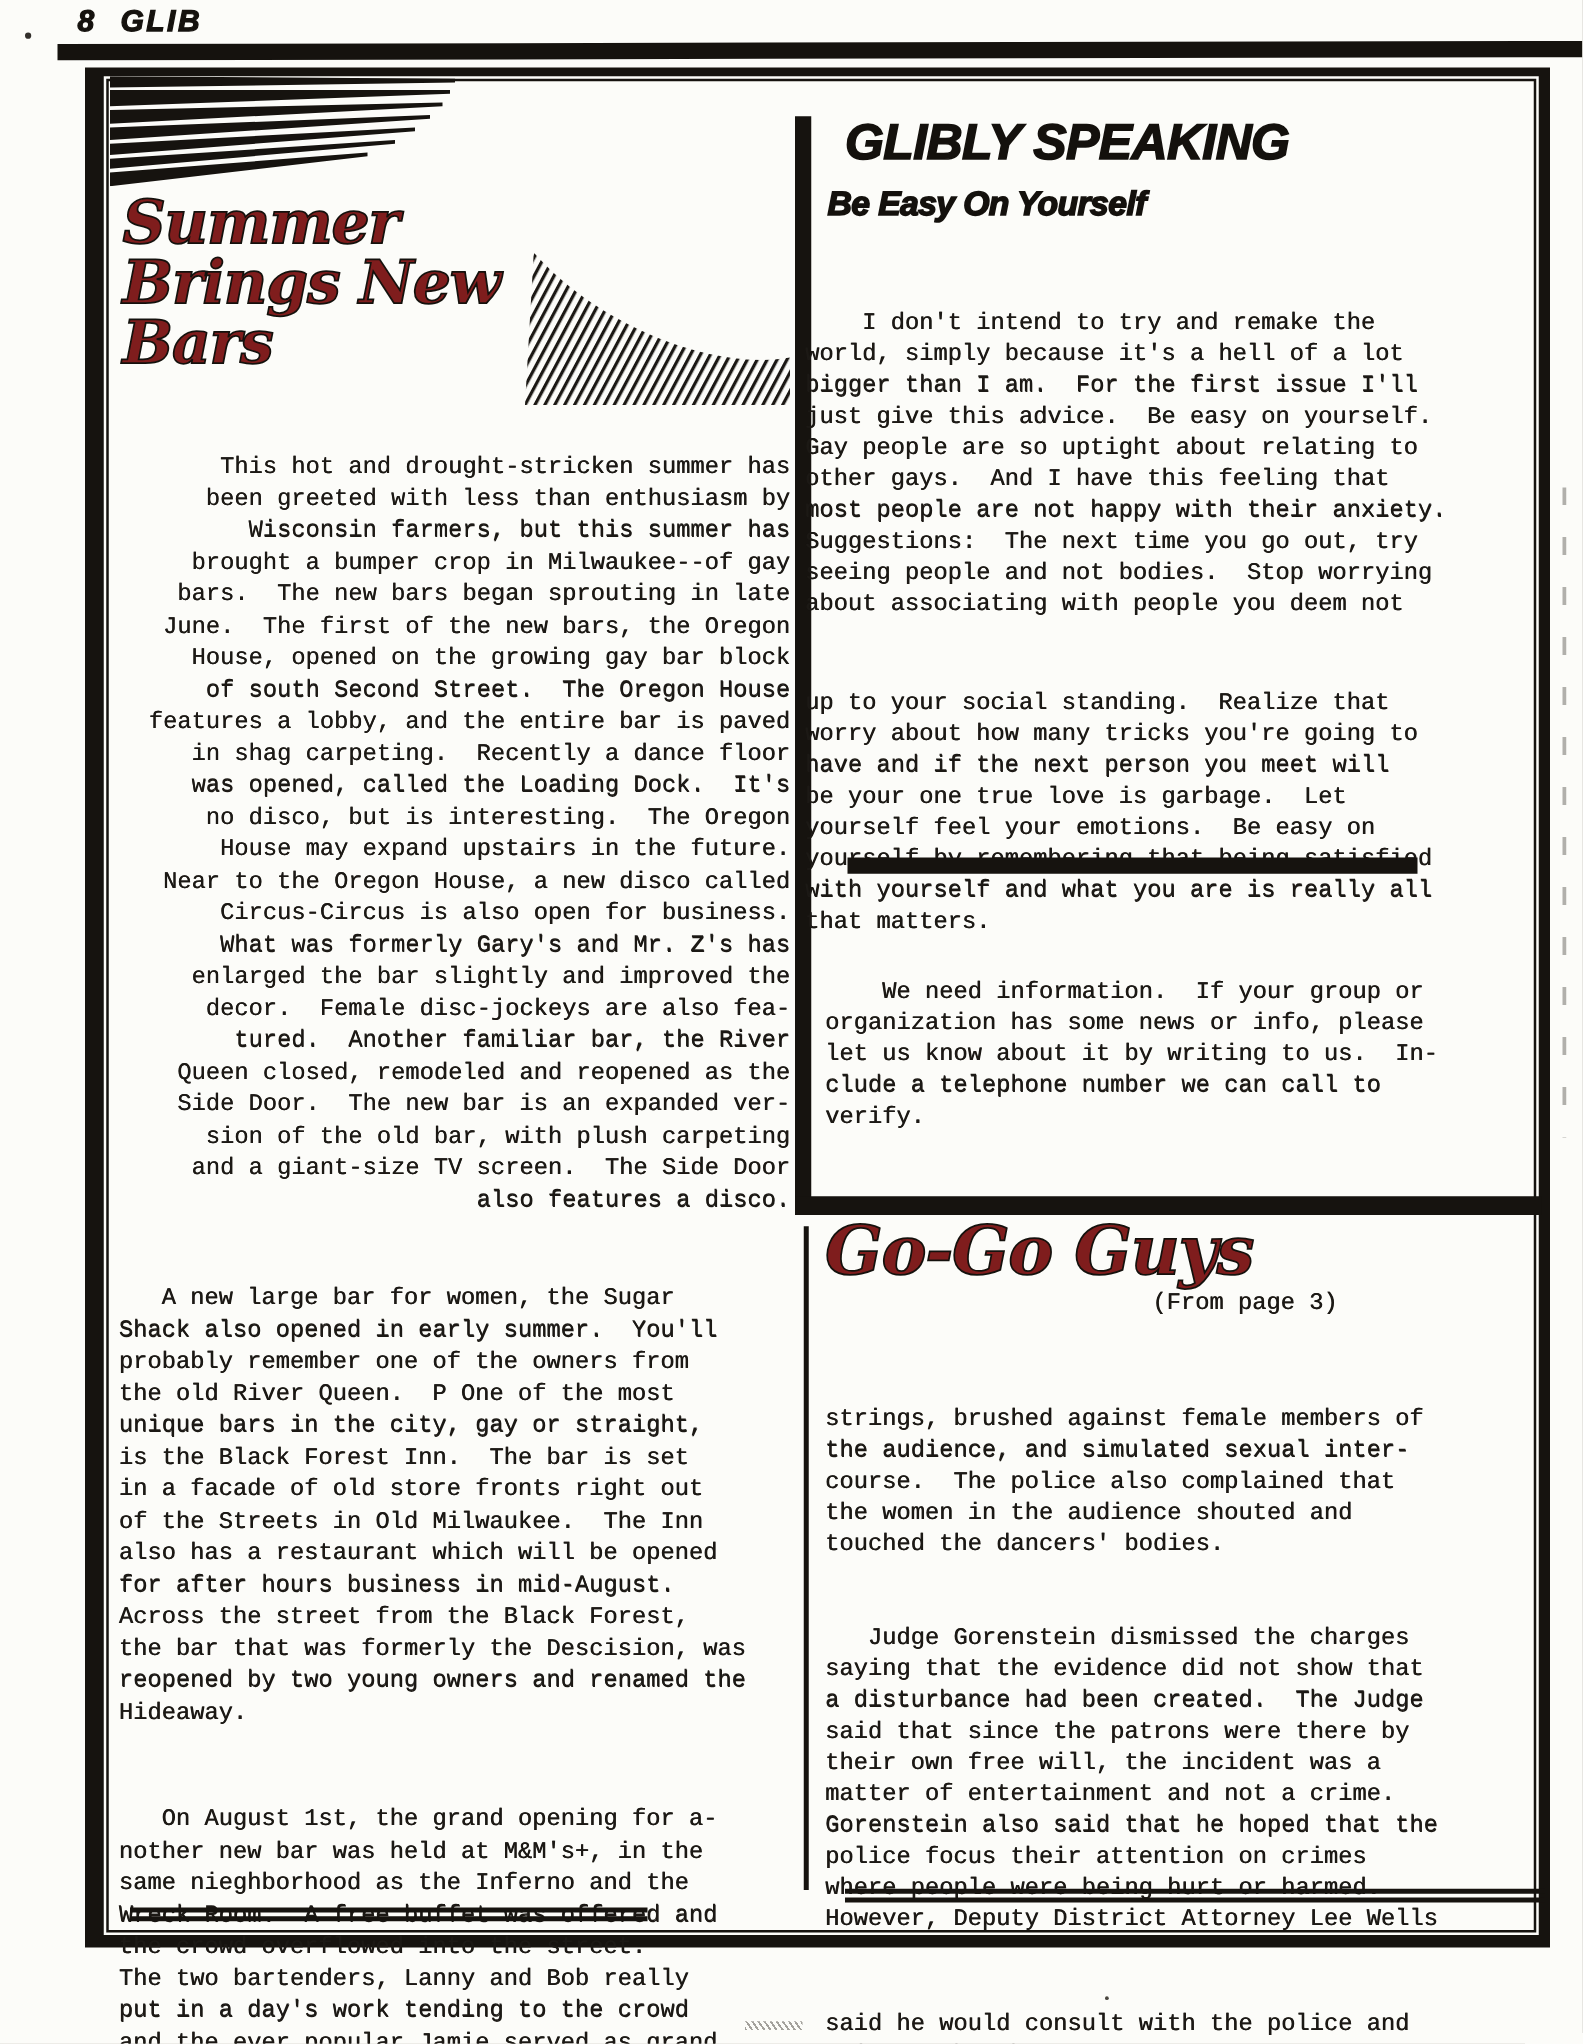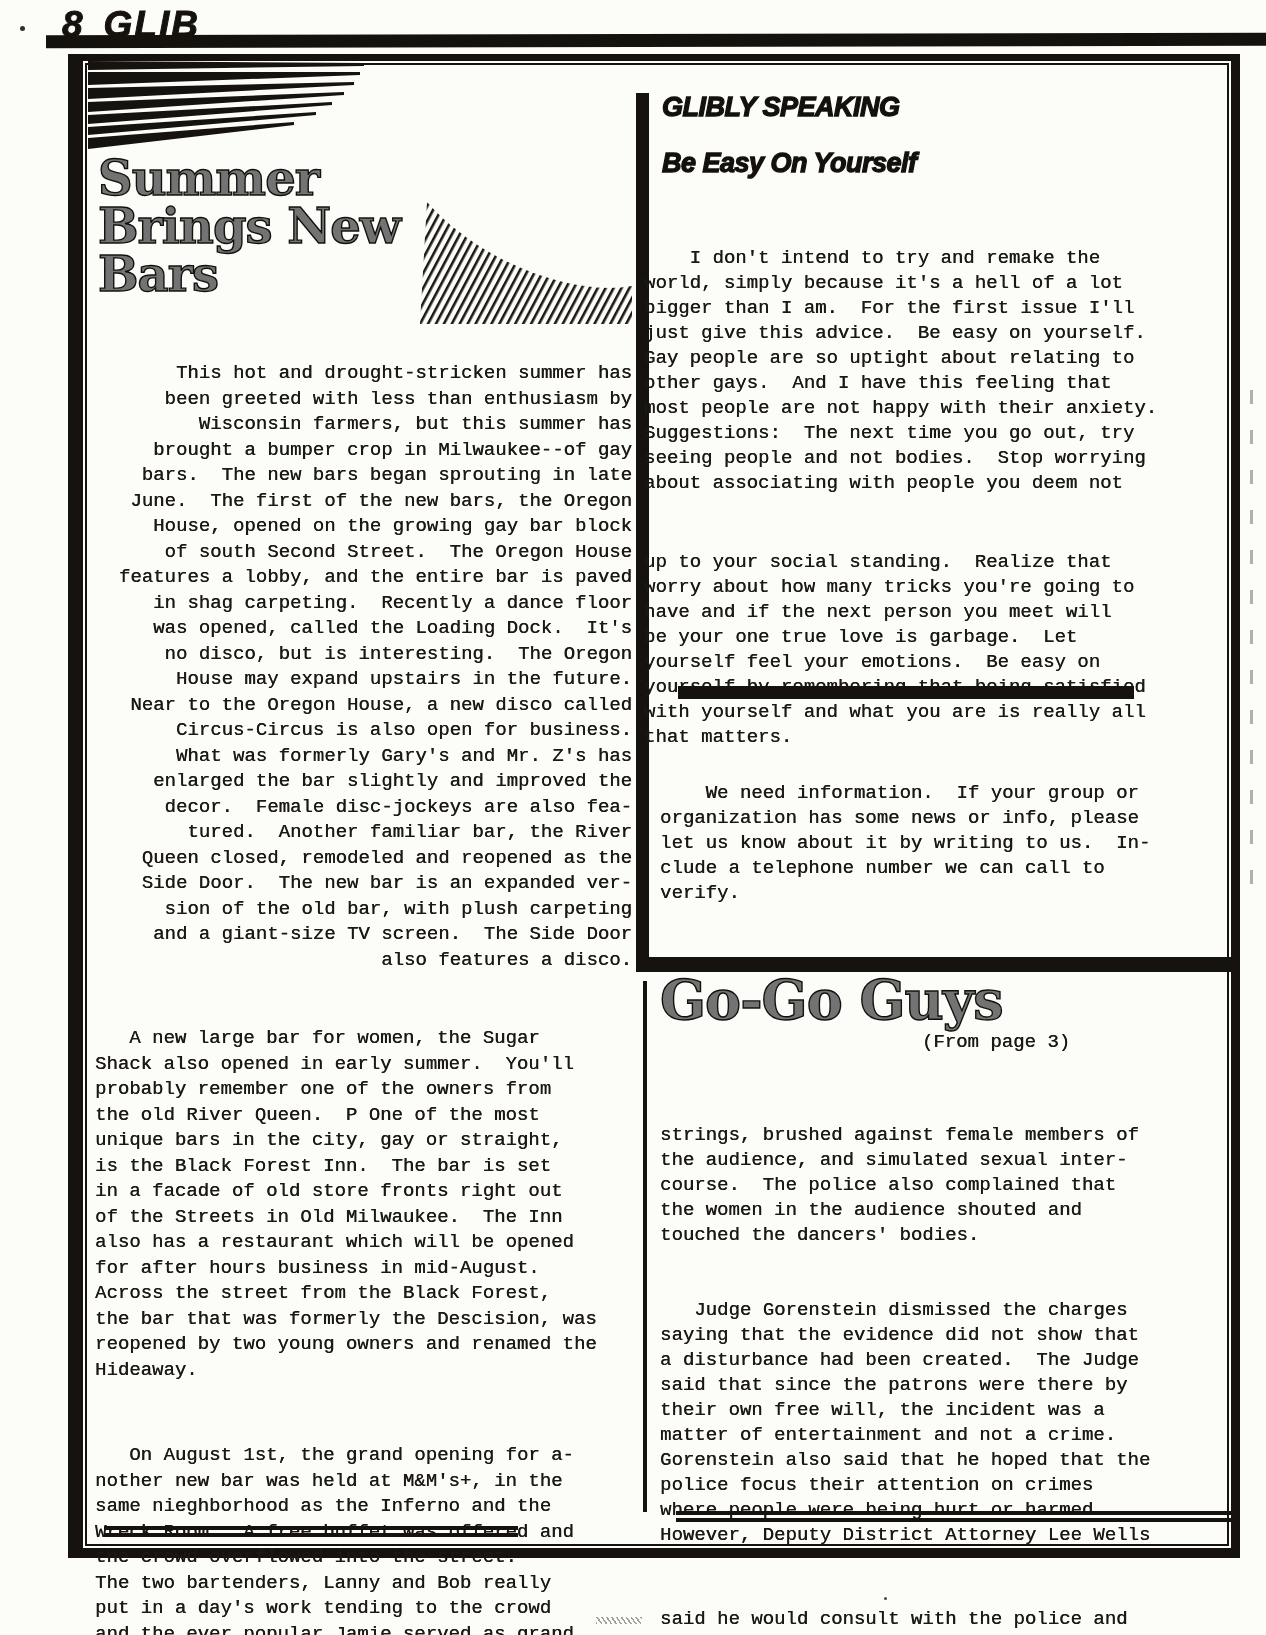--- a/index.html
+++ b/index.html
@@ -14,45 +14,45 @@
   .frame {
     position:absolute; left:68px; top:54px; width:1172px; height:1504px;
     box-sizing:border-box; border:7px solid #16130f;
     border-left-width:15px; border-bottom-width:10px; border-right-width:9px;
   }
   .frame-inner { position:absolute; inset:2px; border:2px solid #16130f; }
   
   .running-head {
     position:absolute; left:62px; top:4px;
     font-family:"Liberation Sans","DejaVu Sans",sans-serif;
-    font-weight:bold; font-style:italic; font-size:37px; color:#15120e;
+    font-weight:bold; font-style:italic; font-size:24px; color:#15120e;
     -webkit-text-stroke:1px #15120e; letter-spacing:1px;text-align:right;
   }
   .running-head .masthead { margin-left:20px; letter-spacing:2px; }
   .header-rule { position:absolute; left:46px; top:34px; width:1220px; height:13px; background:#15120e; transform:rotate(-0.12deg); }
   
   .tw { white-space:pre-wrap; font-size:19px; line-height:25px; text-shadow:0.35px 0.25px 0 currentColor; }
   .tw p { margin:0; }
   .lh255 { line-height:25.5px; }
   .gap2  { margin-bottom:2px !important;text-align:right; }
   .gap4  { margin-bottom:4px !important; }
   .gap9  { margin-bottom:9px !important; }
   
   .display-serif {
     font-family:"DejaVu Serif","Liberation Serif",serif;
-    font-weight:bold; color:#737373;
+    font-weight:bold; font-style:italic; color:#7f1d1d;
     -webkit-text-stroke:1.4px #14110d; white-space:pre-line;
   }
   .display-sans {
     font-family:"Liberation Sans","DejaVu Sans",sans-serif;
     font-weight:bold; font-style:italic; color:#14110d;
     -webkit-text-stroke:1.3px #14110d; letter-spacing:-0.5px;
   }
   .summer-headline { left:98px; top:154px; font-size:48px; line-height:48px; letter-spacing:-1px; }
-  .glibly-headline { left:662px; top:92px; font-size:27px; }
+  .glibly-headline { left:676px; top:92px; font-size:40px; }
   .glibly-subhead  { left:662px; top:148px; font-size:27px; }
   .gogo-headline   { left:660px; top:968px; font-size:54px; letter-spacing:-1px; }
   
   .bar { background:#16130f; }
   .double-rule { box-sizing:border-box; border-top:4px solid #16130f; border-bottom:4px solid #16130f; height:11px; background:transparent; }
   
   .artifact { pointer-events:none; }
 </style>
 </head>
 <body>

